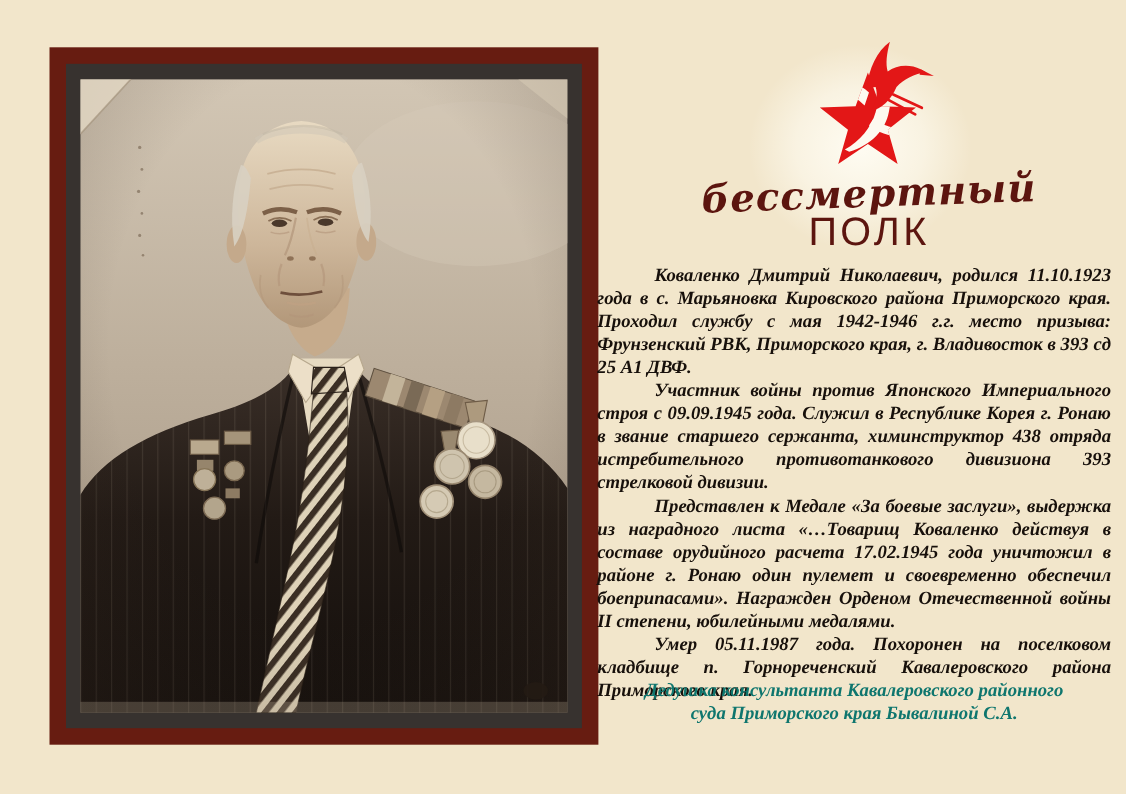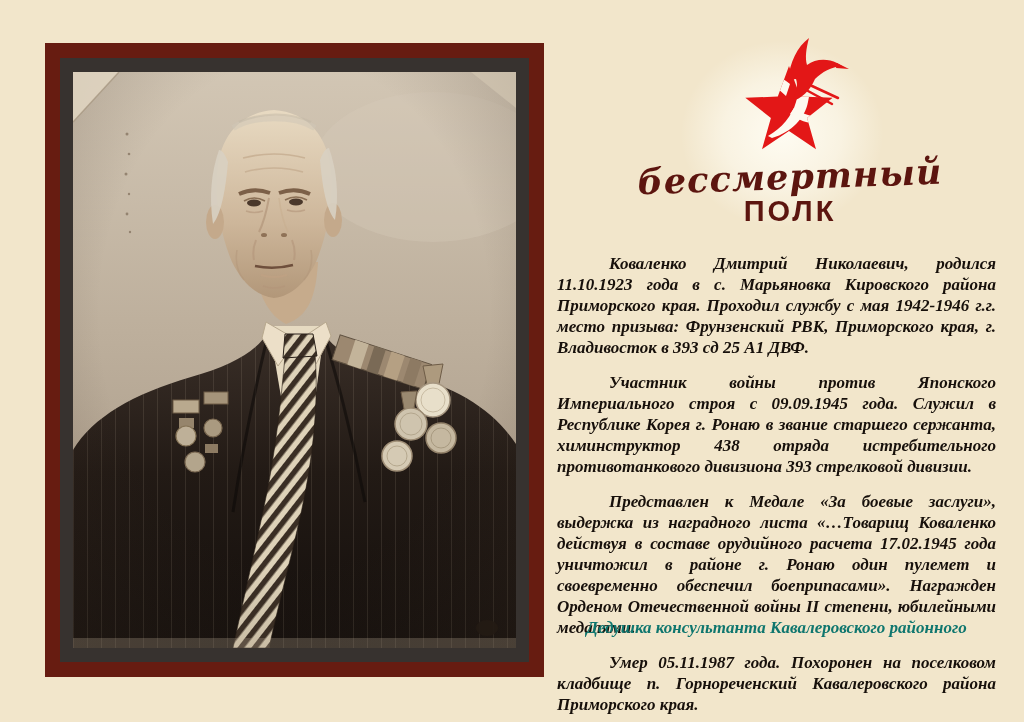--- a/index.html
+++ b/index.html
@@ -26,32 +26,32 @@
     background:radial-gradient(closest-side, rgba(255,253,244,0.95), rgba(255,253,244,0.55) 45%, rgba(255,253,244,0) 78%);
   }
   .logo { position:absolute; left:630px; top:34px; width:320px; text-align:center; }
   .logo svg { display:block; margin:0 auto; }
   .logo-script {
     font-family:"DejaVu Serif", serif; font-style:italic; font-weight:bold;
     font-size:35px; line-height:38px; letter-spacing:1px;
     color:#5c150f; transform:rotate(-2deg); margin-top:-8px;
   }
   .logo-block {
-    font-family:"Liberation Sans", sans-serif; font-weight:bold;
-    font-size:29px; line-height:32px; letter-spacing:3px;
+    font-family:"Liberation Sans", sans-serif; font-weight:normal;
+    font-size:36px; line-height:32px; letter-spacing:3px;
     color:#5c150f; margin-top:-1px;
   }
 
   
   .bio {
     position:absolute; left:543px; top:239px; width:467px;
     font-size:17px; line-height:21px; font-weight:bold; font-style:italic;
     color:#17100b; text-align:justify;
   }
-  .bio p { margin:14px; text-indent:52px; }
+  .bio p { margin:0; text-indent:52px; }
 
   .attribution {
     position:absolute; left:543px; top:617px; width:467px; text-align:center;
     font-size:17px; line-height:21px; font-weight:bold; font-style:italic;
     color:#0f766e;
   }
 </style>
 </head>
 <body>
 
@@ -217,15 +217,16 @@
 
   <div class="bio">
     <p>Коваленко Дмитрий Николаевич, родился 11.10.1923 года в с. Марьяновка Кировского района Приморского края. Проходил службу с мая 1942-1946 г.г. место призыва: Фрунзенский РВК, Приморского края, г. Владивосток в 393 сд 25 А1 ДВФ.</p>
     <p>Участник войны против Японского Империального строя с 09.09.1945 года. Служил в Республике Корея г. Ронаю в звание старшего сержанта, химинструктор 438 отряда истребительного противотанкового дивизиона 393 стрелковой дивизии.</p>
     <p>Представлен к Медале «За боевые заслуги», выдержка из наградного листа «…Товарищ Коваленко действуя в составе орудийного расчета 17.02.1945 года уничтожил в районе г. Ронаю один пулемет и своевременно обеспечил боеприпасами». Награжден Орденом Отечественной войны II степени, юбилейными медалями.</p>
     <p>Умер 05.11.1987 года. Похоронен на поселковом кладбище п. Горнореченский Кавалеровского района Приморского края.</p>
   </div>
 
   <div class="attribution">
     <div>Дедушка консультанта Кавалеровского районного</div>
+    <div>суда Приморского края Бывалиной С.А.</div>
   </div>
 
 </div>
 
 </body></html>

